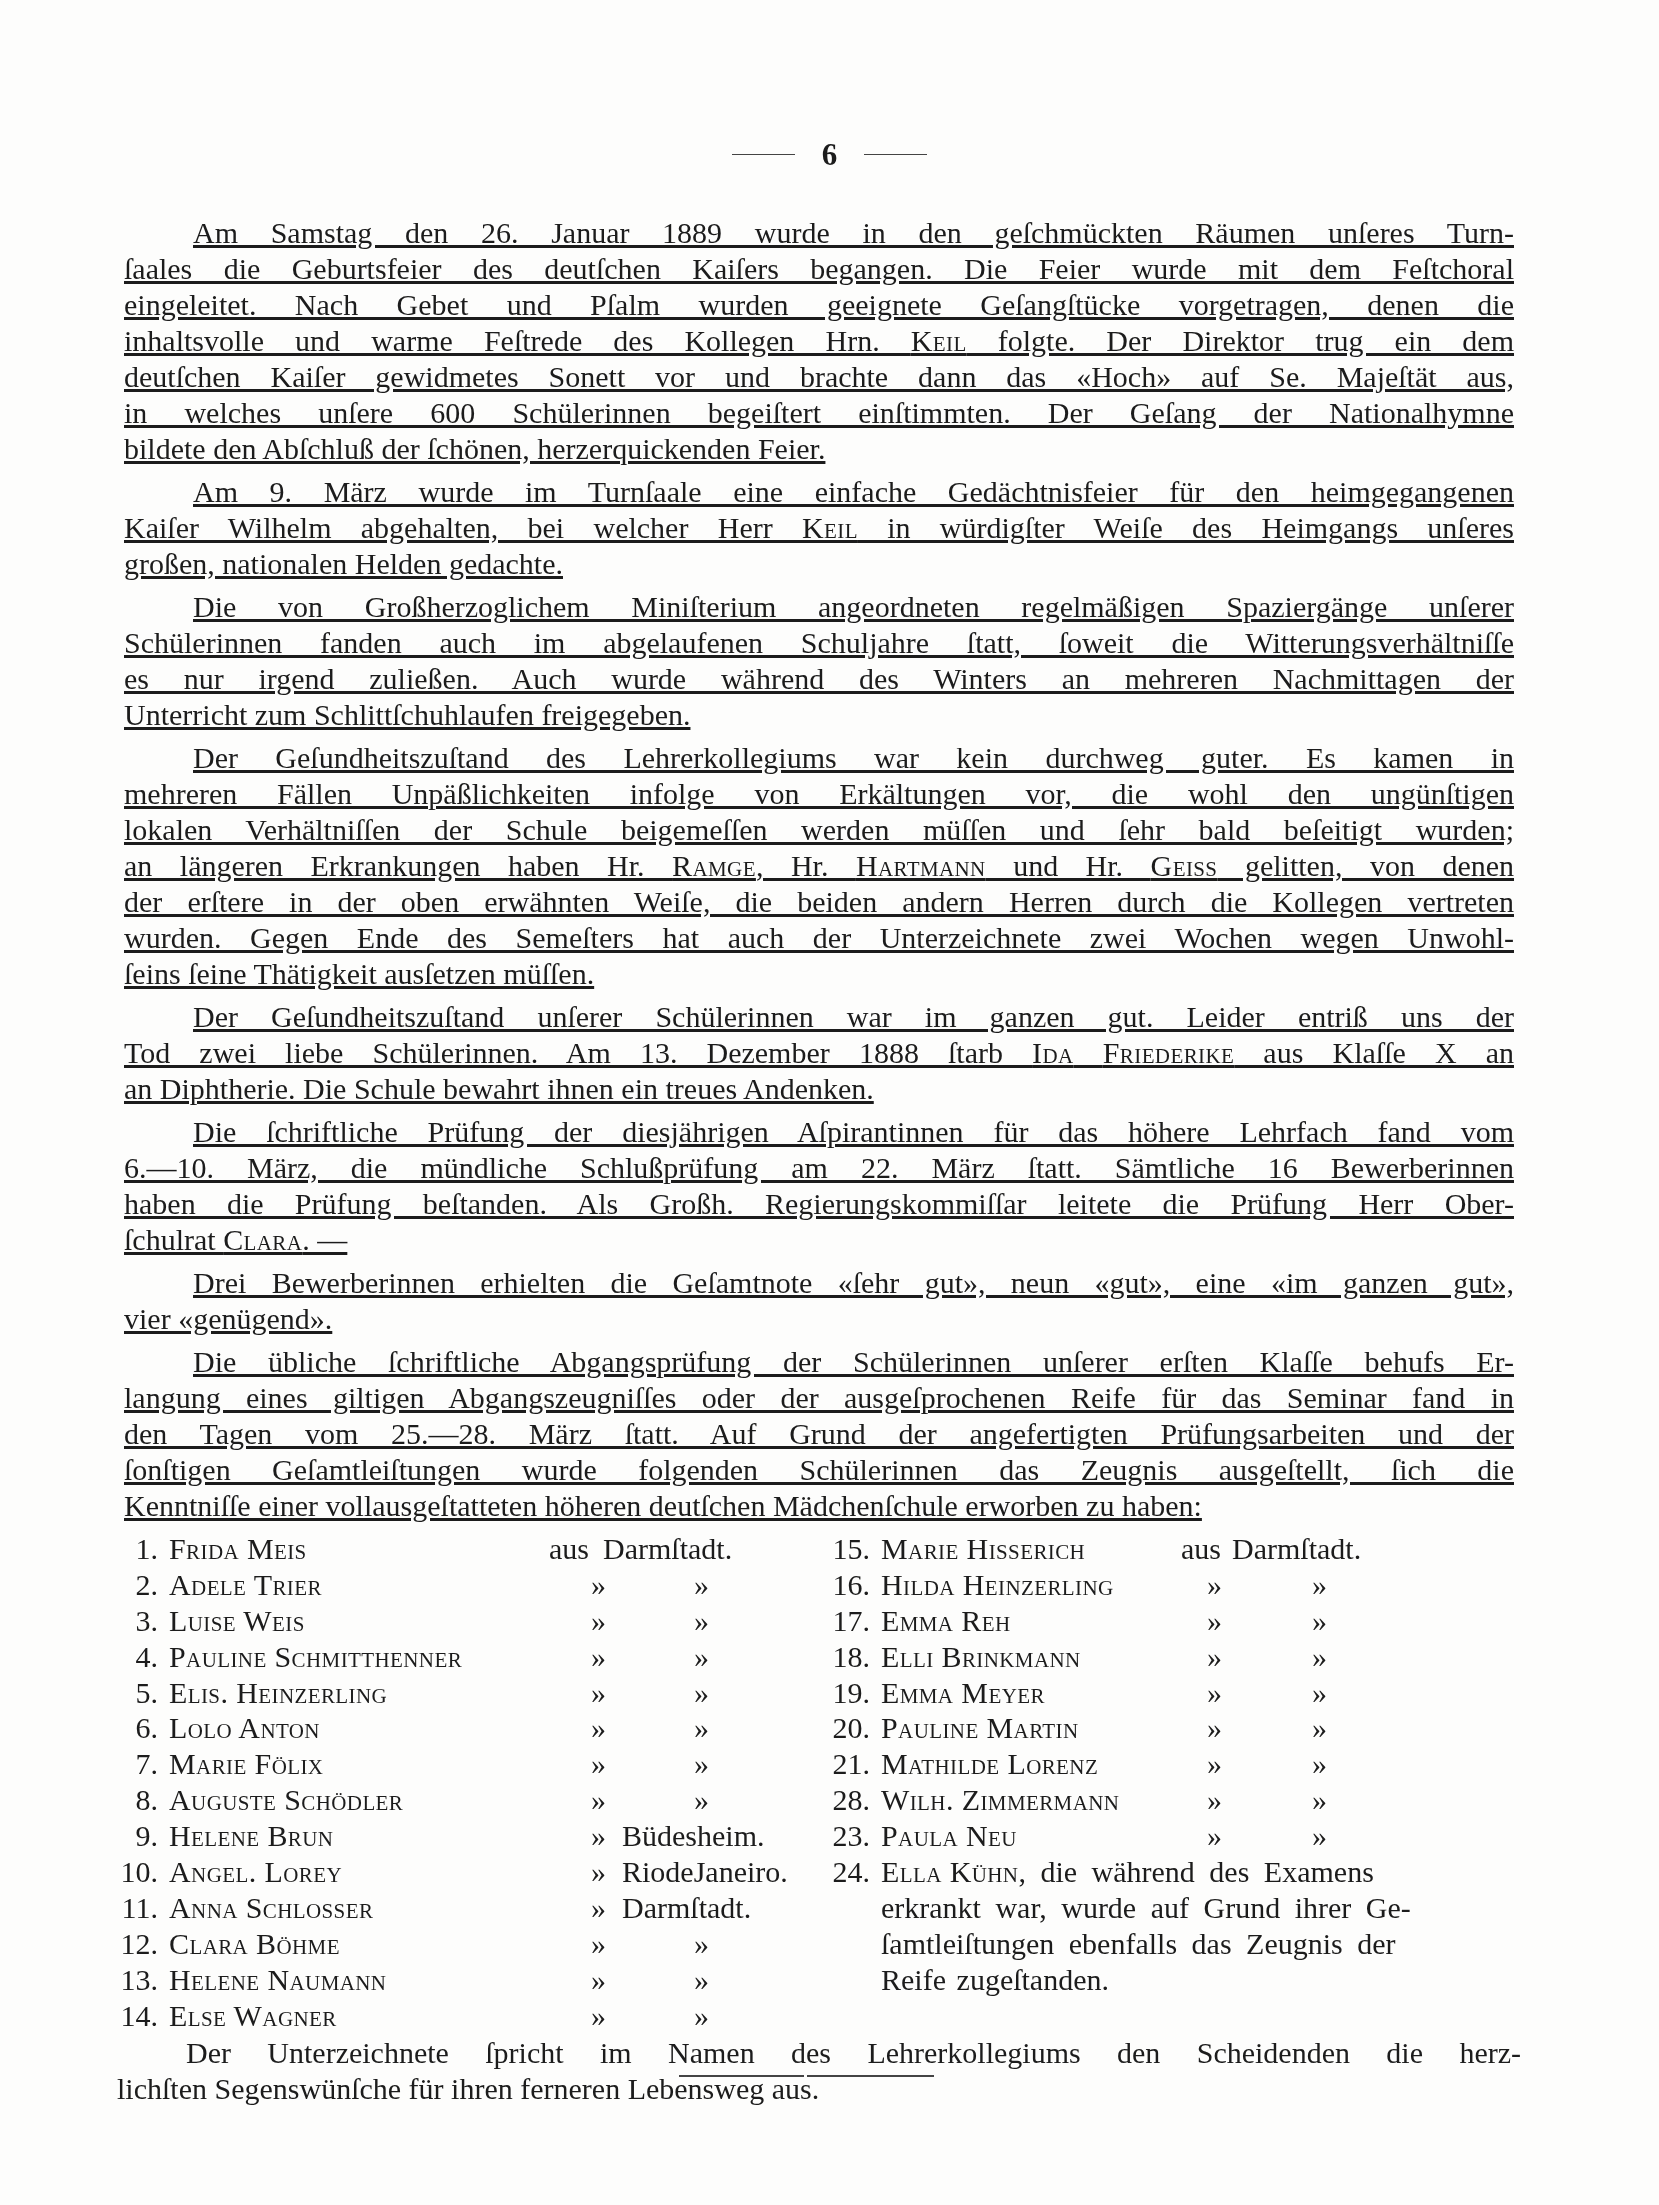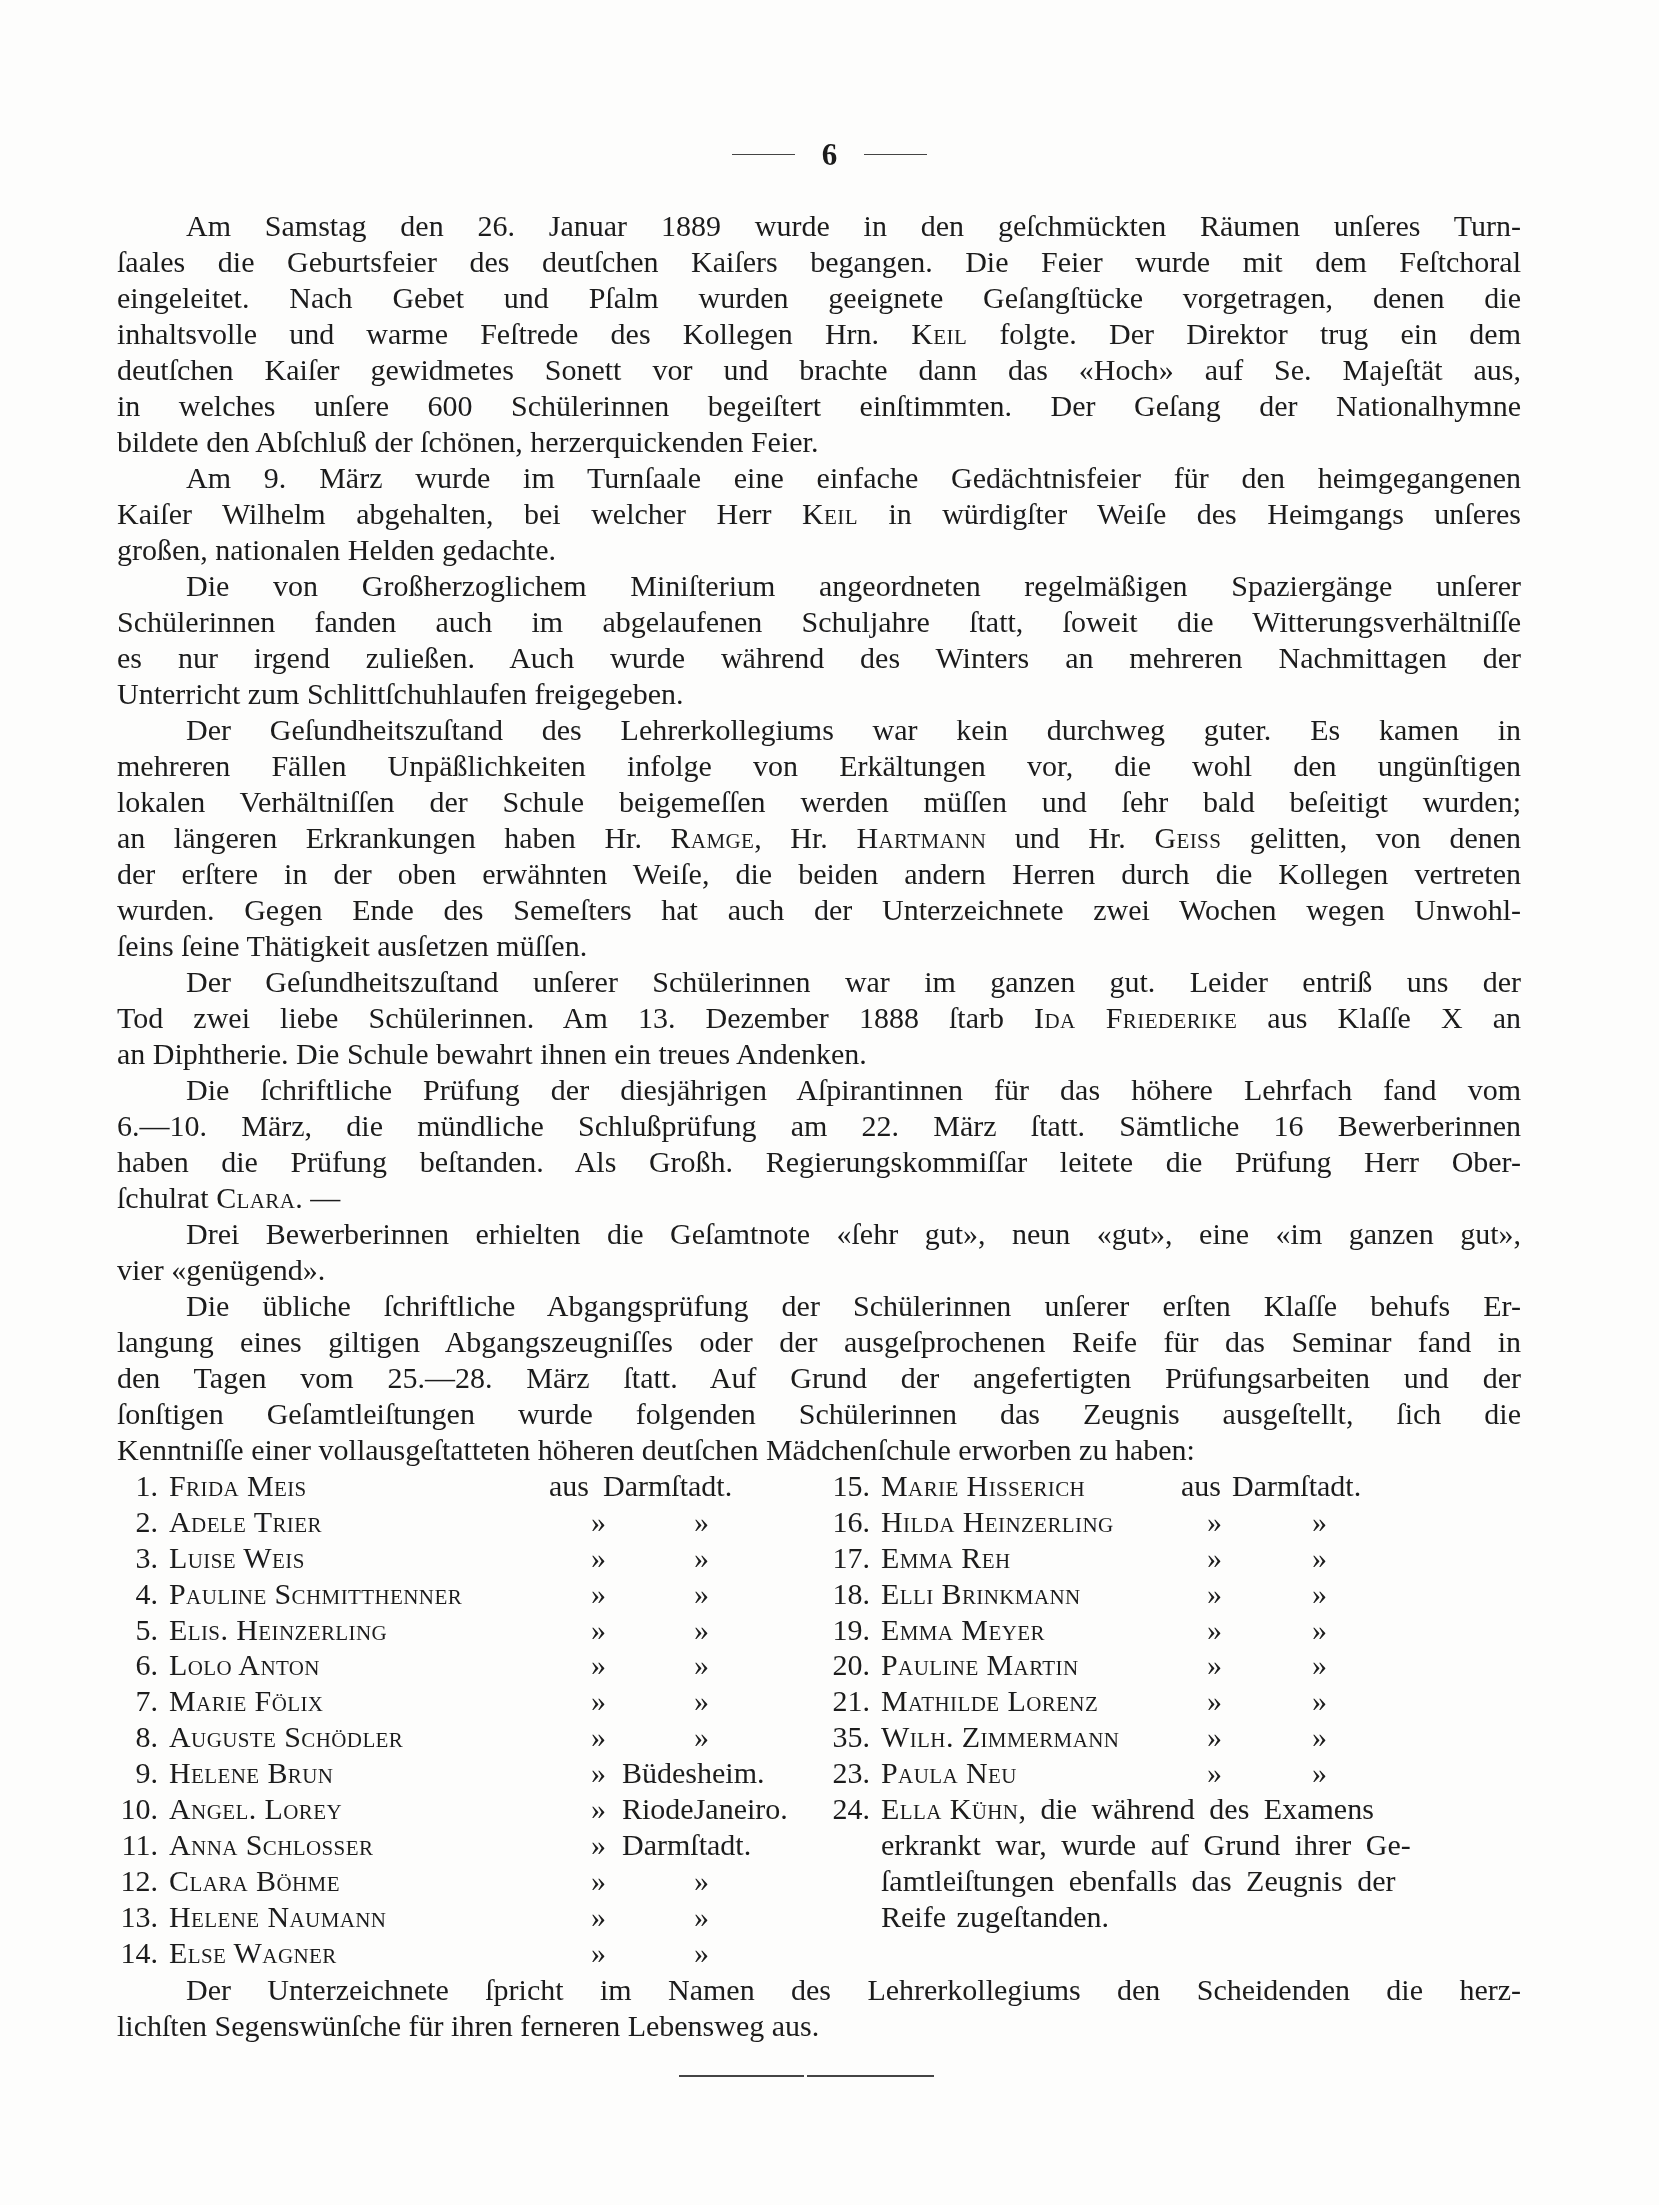--- a/index.html
+++ b/index.html
@@ -15,21 +15,21 @@
     position: absolute; top: 131px; left: 0; width: 1659px;
     display: flex; justify-content: center; align-items: center; gap: 26.6px;
   }
   .header .dash { width: 63px; height: 1.6px; background: #444; display: inline-block; }
   .header .pno { font-size: 31px; font-weight: bold; line-height: 47px; }
 
   .body-text {
     position: absolute; left: 117px; top: 208px; width: 1404px;
     font-size: 30px; line-height: 36px;
   }
-  .para { margin: 0; text-align: justify; text-align-last: left; }
+  .para { margin: 7px; text-align: justify; text-align-last: left; text-decoration: underline; }
   .para .indent { display: inline-block; width: 69px; }
   .line { display: block; text-align: justify; text-align-last: justify; white-space: nowrap; }
   .line.last { text-align-last: left; }
   .sc { font-variant: small-caps; letter-spacing: 0.4px; }
 
   .list {
     position: relative; height: calc(36px * 14); margin-top: 0;
   }
   .list .row {
     position: absolute; height: 36px; line-height: 36px; white-space: nowrap;
@@ -125,21 +125,21 @@
       <div class="row" style="top: 395px; left: -11px;"><span class="num">12.</span><span class="sc">Clara Böhme</span><span class="ditto" style="left: 485px; top: 0px;">»</span><span class="ditto" style="left: 588px; top: 0px;">»</span></div>
       <div class="row" style="top: 431px; left: -11px;"><span class="num">13.</span><span class="sc">Helene Naumann</span><span class="ditto" style="left: 485px; top: 0px;">»</span><span class="ditto" style="left: 588px; top: 0px;">»</span></div>
       <div class="row" style="top: 467px; left: -11px;"><span class="num">14.</span><span class="sc">Else Wagner</span><span class="ditto" style="left: 485px; top: 0px;">»</span><span class="ditto" style="left: 588px; top: 0px;">»</span></div>
       <div class="row" style="top: 0px; left: 701px;"><span class="num">15.</span><span class="sc">Marie Hisserich</span><span class="ditto" style="left: 363px; top: 0px;">aus</span><span class="ditto" style="left: 414px; top: 0px;">Darmſtadt.</span></div>
       <div class="row" style="top: 36px; left: 701px;"><span class="num">16.</span><span class="sc">Hilda Heinzerling</span><span class="ditto" style="left: 389px; top: 0px;">»</span><span class="ditto" style="left: 494px; top: 0px;">»</span></div>
       <div class="row" style="top: 72px; left: 701px;"><span class="num">17.</span><span class="sc">Emma Reh</span><span class="ditto" style="left: 389px; top: 0px;">»</span><span class="ditto" style="left: 494px; top: 0px;">»</span></div>
       <div class="row" style="top: 108px; left: 701px;"><span class="num">18.</span><span class="sc">Elli Brinkmann</span><span class="ditto" style="left: 389px; top: 0px;">»</span><span class="ditto" style="left: 494px; top: 0px;">»</span></div>
       <div class="row" style="top: 144px; left: 701px;"><span class="num">19.</span><span class="sc">Emma Meyer</span><span class="ditto" style="left: 389px; top: 0px;">»</span><span class="ditto" style="left: 494px; top: 0px;">»</span></div>
       <div class="row" style="top: 179px; left: 701px;"><span class="num">20.</span><span class="sc">Pauline Martin</span><span class="ditto" style="left: 389px; top: 0px;">»</span><span class="ditto" style="left: 494px; top: 0px;">»</span></div>
       <div class="row" style="top: 215px; left: 701px;"><span class="num">21.</span><span class="sc">Mathilde Lorenz</span><span class="ditto" style="left: 389px; top: 0px;">»</span><span class="ditto" style="left: 494px; top: 0px;">»</span></div>
-      <div class="row" style="top: 251px; left: 701px;"><span class="num">35.</span><span class="sc">Wilh. Zimmermann</span><span class="ditto" style="left: 389px; top: 0px;">»</span><span class="ditto" style="left: 494px; top: 0px;">»</span></div>
+      <div class="row" style="top: 251px; left: 701px;"><span class="num">28.</span><span class="sc">Wilh. Zimmermann</span><span class="ditto" style="left: 389px; top: 0px;">»</span><span class="ditto" style="left: 494px; top: 0px;">»</span></div>
       <div class="row" style="top: 287px; left: 701px;"><span class="num">23.</span><span class="sc">Paula Neu</span><span class="ditto" style="left: 389px; top: 0px;">»</span><span class="ditto" style="left: 494px; top: 0px;">»</span></div>
       <div class="row" style="top: 323px; left: 701px; width: 704px;"><span class="num">24.</span><span class="sc">Ella Kühn</span><span style="word-spacing: 7px;">, die während des Examens</span></div>
       <div class="row" style="top: 359px; left: 701px; width: 704px;"><span style="display: inline-block; width: 63px;"></span><span style="word-spacing: 7px; text-align: center;">erkrankt war, wurde auf Grund ihrer Ge-</span></div>
       <div class="row" style="top: 395px; left: 701px; width: 704px;"><span style="display: inline-block; width: 63px;"></span><span style="word-spacing: 7px;">ſamtleiſtungen ebenfalls das Zeugnis der</span></div>
       <div class="row" style="top: 431px; left: 701px; width: 704px;"><span style="display: inline-block; width: 63px;"></span><span style="word-spacing: 3.1px;">Reife zugeſtanden.</span></div>
     </div>
 
   <div class="closing">
     <span class="line"><span class="indent" style="display:inline-block;width:69px"></span><span>Der Unterzeichnete ſpricht im Namen des Lehrerkollegiums den Scheidenden die herz-</span></span>
     <span class="line last">lichſten Segenswünſche für ihren ferneren Lebensweg aus.</span>

